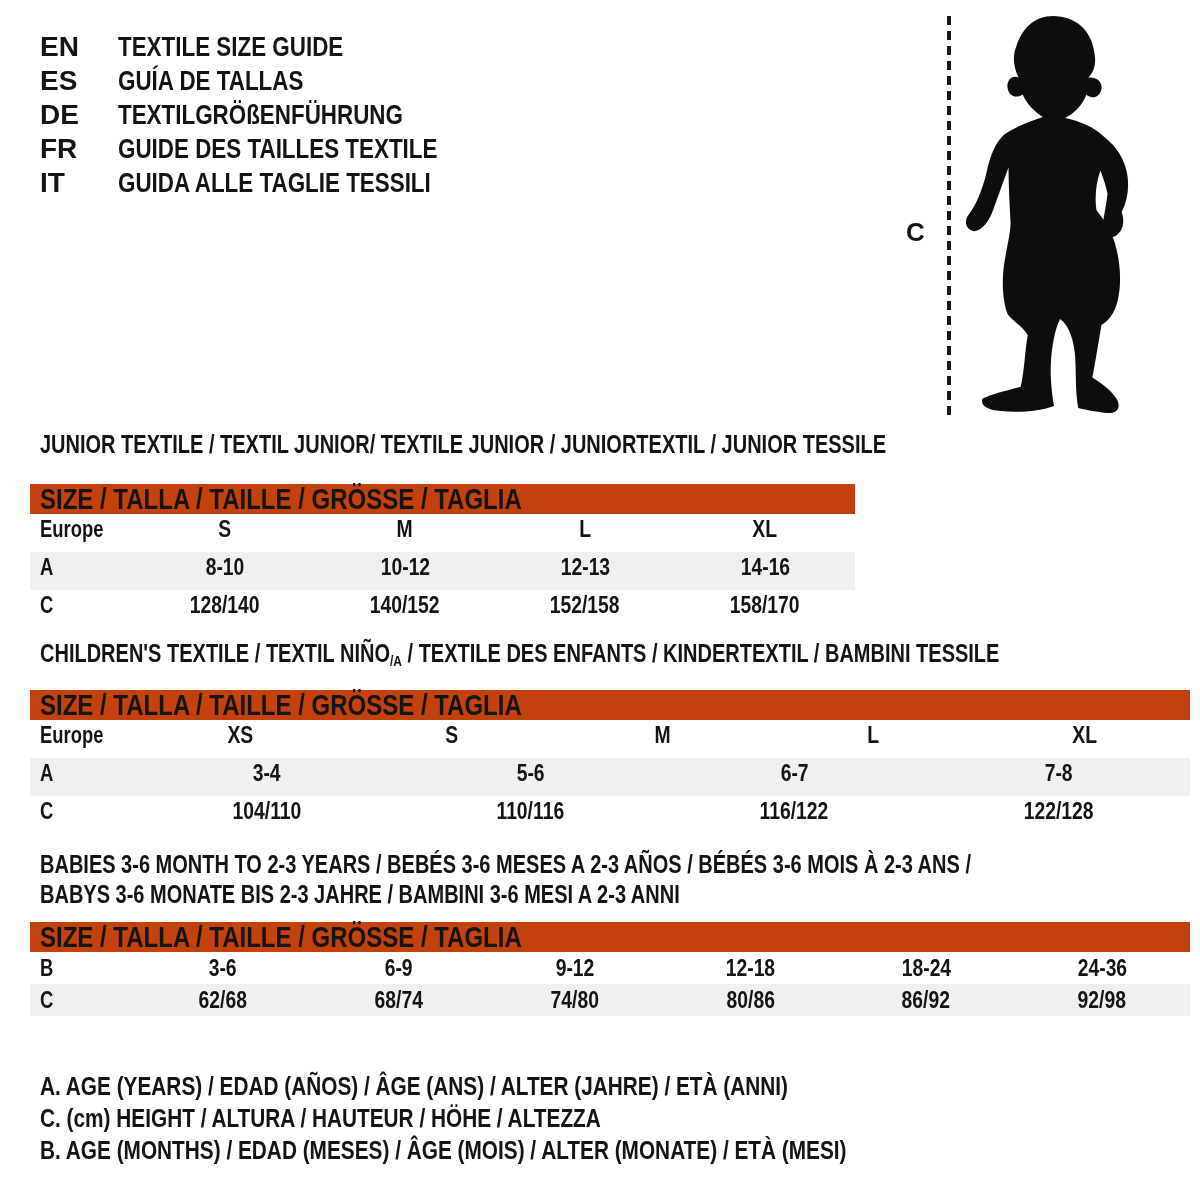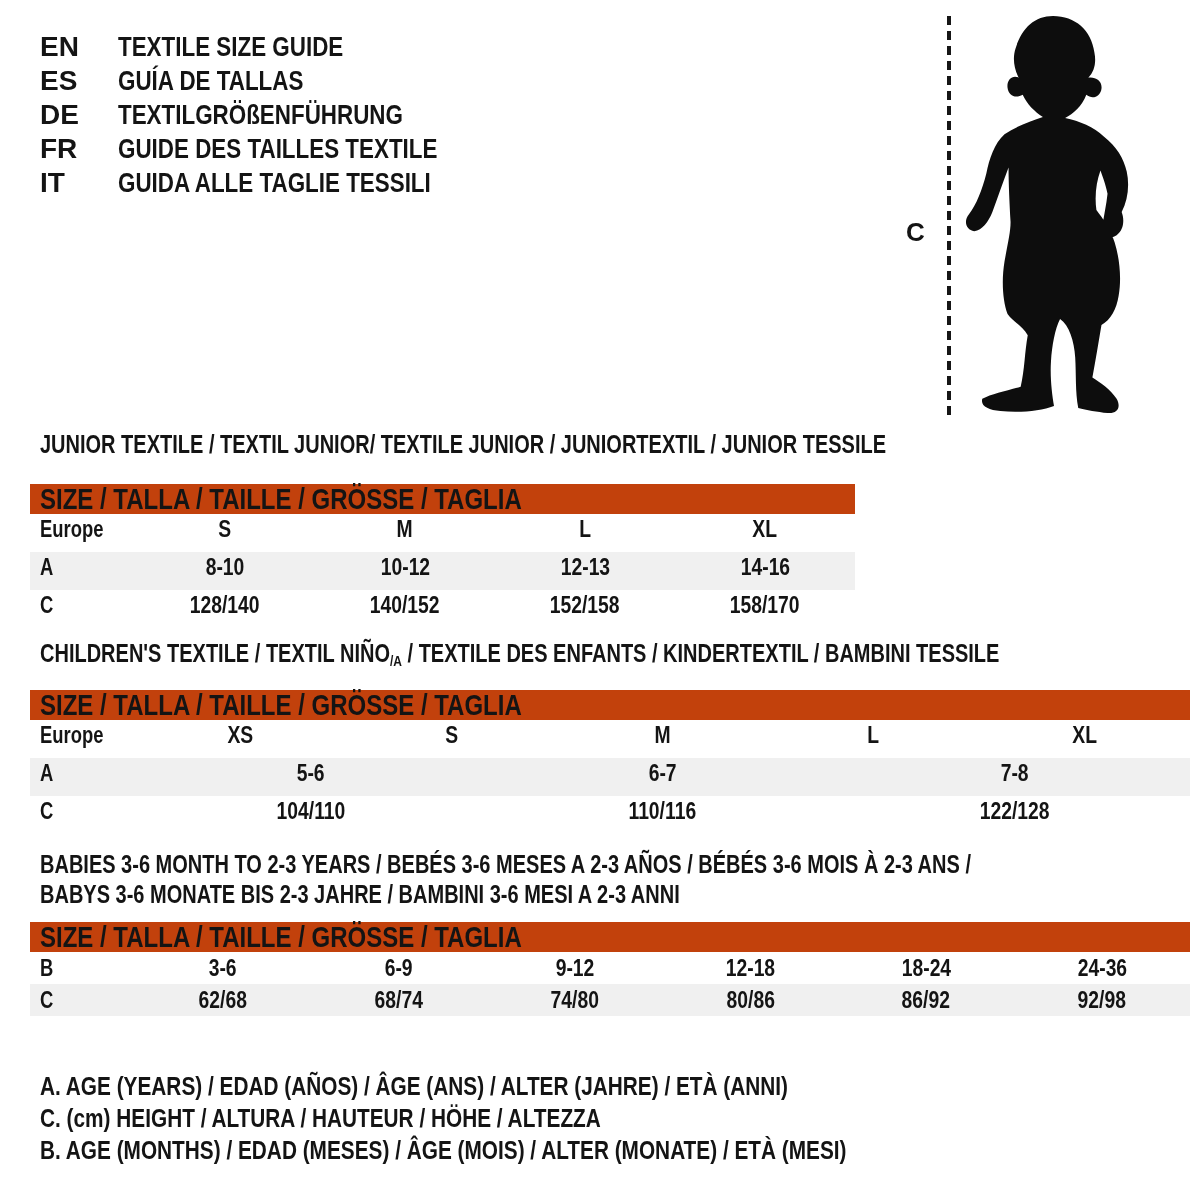--- a/index.html
+++ b/index.html
@@ -123,28 +123,30 @@
     <div class="row">
       <div class="c0"><span class="sqz">Europe</span></div>
       <div class="c"><span class="sqzc">XS</span></div>
       <div class="c"><span class="sqzc">S</span></div>
       <div class="c"><span class="sqzc">M</span></div>
       <div class="c"><span class="sqzc">L</span></div>
       <div class="c"><span class="sqzc">XL</span></div>
     </div>
     <div class="row shade">
       <div class="c0"><span class="sqz">A</span></div>
+      <div class="c"><span class="sqzc">3-4</span></div>
       <div class="c"><span class="sqzc">5-6</span></div>
       <div class="c"><span class="sqzc">6-7</span></div>
       <div class="c"><span class="sqzc">7-8</span></div>
     </div>
     <div class="row">
       <div class="c0"><span class="sqz">C</span></div>
       <div class="c"><span class="sqzc">104/110</span></div>
       <div class="c"><span class="sqzc">110/116</span></div>
+      <div class="c"><span class="sqzc">116/122</span></div>
       <div class="c"><span class="sqzc">122/128</span></div>
     </div>
   </div>
 
   <div class="sec-title" style="top:849px;">
     <div class="title-line"><span class="sqz">BABIES 3-6 MONTH TO 2-3 YEARS / BEBÉS 3-6 MESES A 2-3 AÑOS / BÉBÉS 3-6 MOIS À 2-3 ANS /</span></div>
     <div class="title-line"><span class="sqz">BABYS 3-6 MONATE BIS 2-3 JAHRE / BAMBINI 3-6 MESI A 2-3 ANNI</span></div>
   </div>
   <div class="tbl" style="top:922px; width:1160px;">
     <div class="bar">

